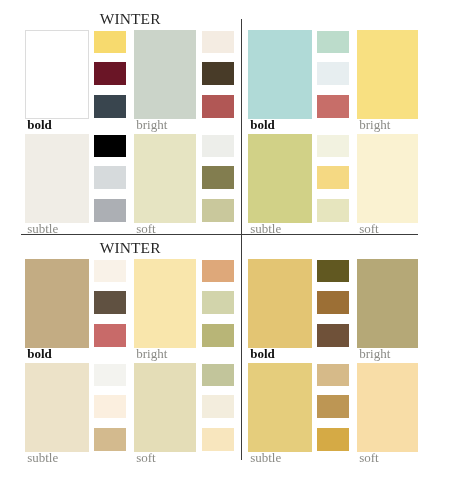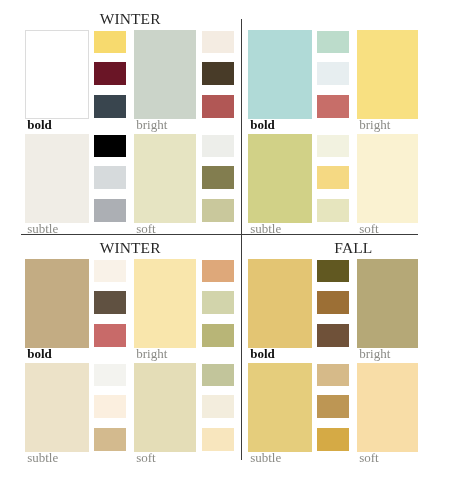--- a/index.html
+++ b/index.html
@@ -93,21 +93,20 @@
   #vertical-divider   { left: 240.6px; top: 19px;     width: 1.4px; height: 441px; }
   #horizontal-divider { left: 21px;    top: 233.6px;  width: 444px; height: 1.4px; }
 </style>
 </head>
 <body>
 
 <div id="page">
 
   <div class="q-title" id="title-winter">WINTER</div>
   <div class="q-title" id="title-summer">WINTER</div>
-  <div class="q-title" id="title-fall">FALL</div>
 
   <div id="groups">
       <div class="group c0" style="left: 25px; top: 29.5px;">
     <div class="swatch-large" style="background: rgb(255, 255, 255); box-sizing: border-box; border: 1px solid rgb(220, 220, 220);"></div>
     <div class="swatch-col">
       <div class="swatch-small i0" style="background: rgb(247, 218, 110);"></div>
       <div class="swatch-small i1" style="background: rgb(106, 21, 38);"></div>
       <div class="swatch-small i2" style="background: rgb(57, 69, 78);"></div>
     </div>
     <div class="group-label w-bold">bold</div>

